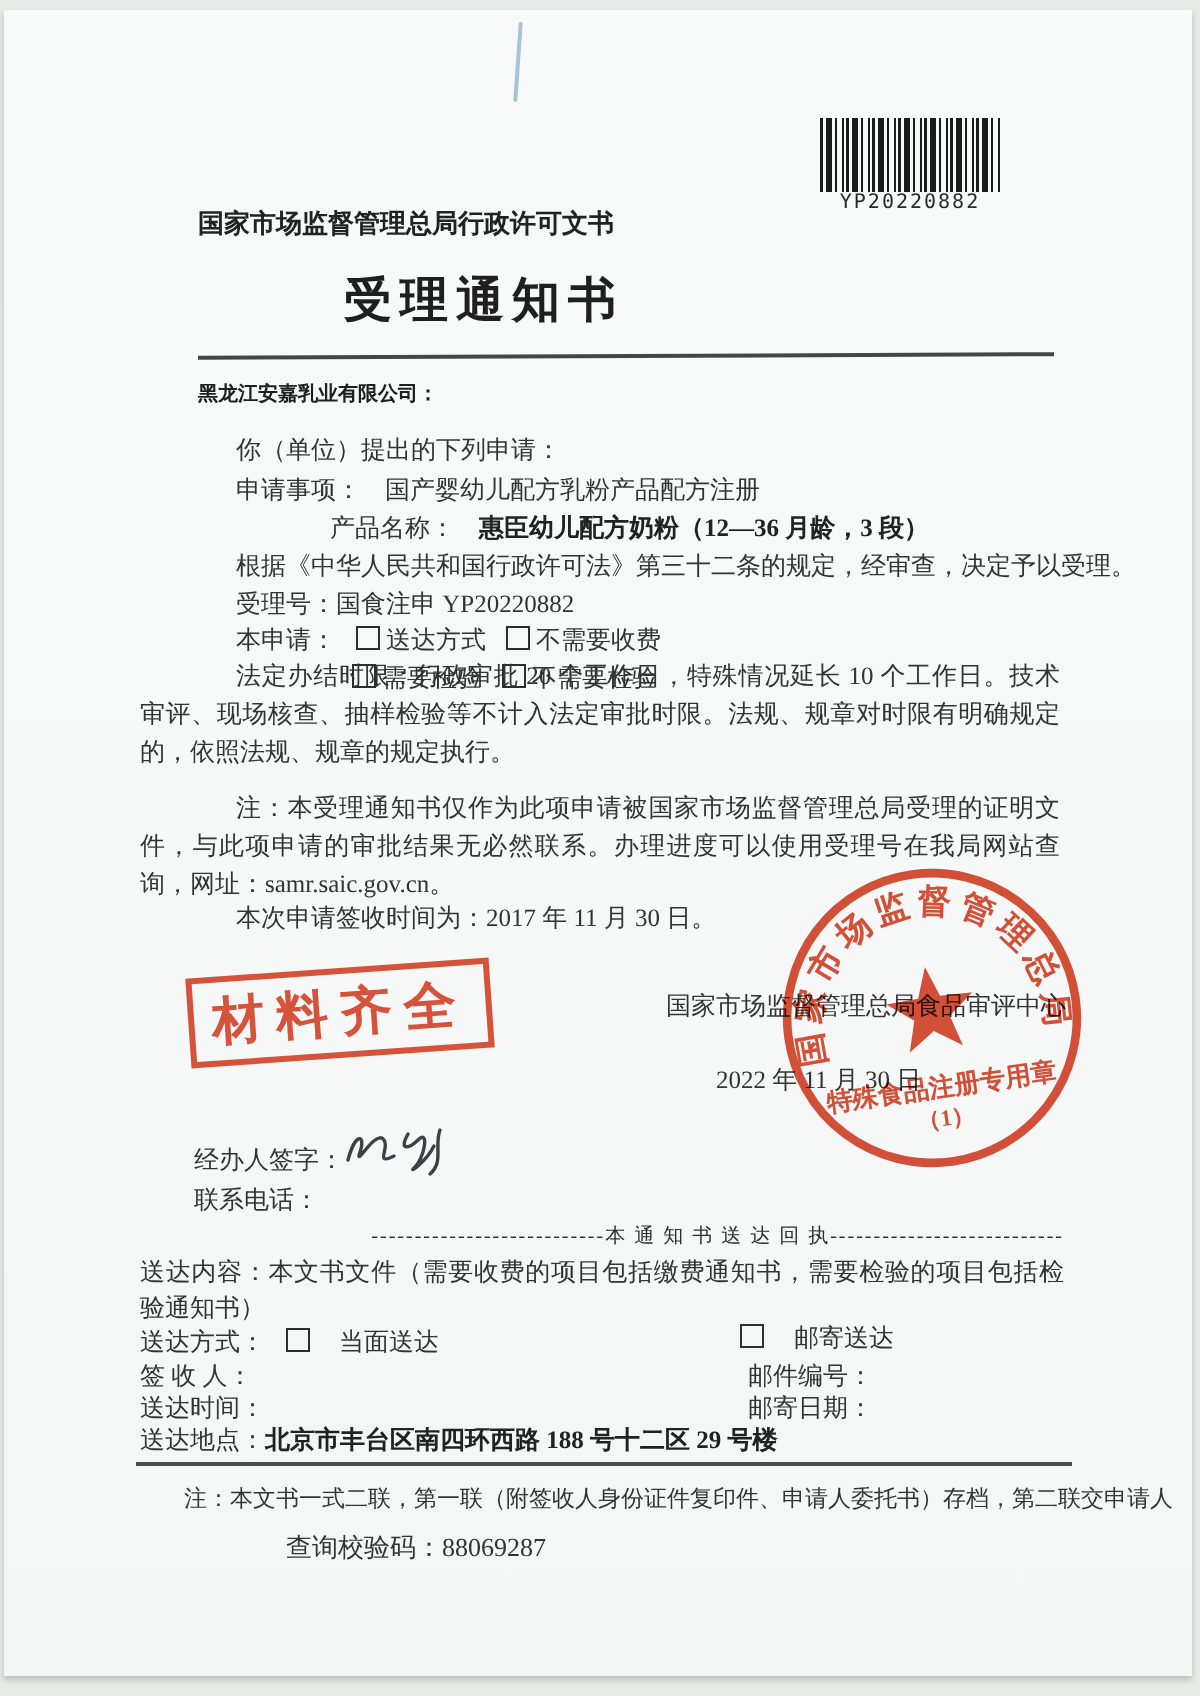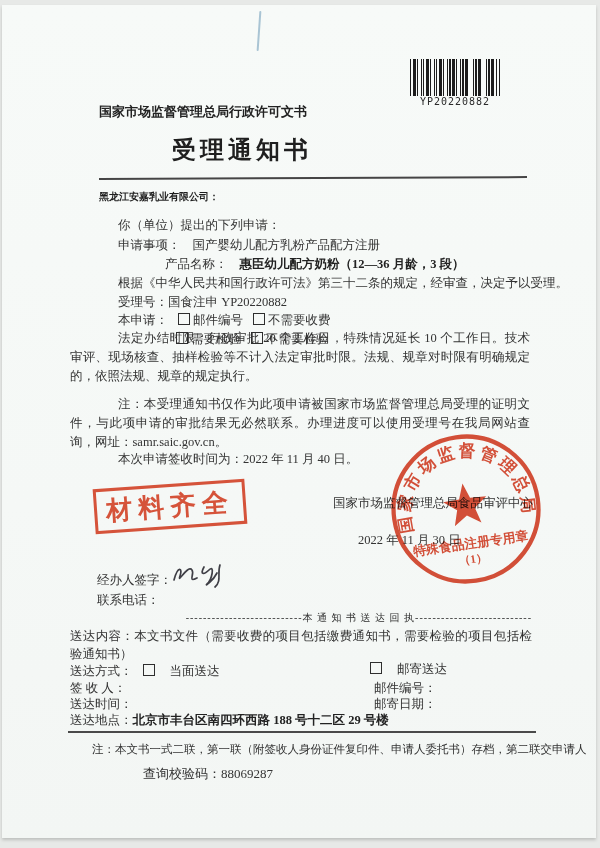--- a/index.html
+++ b/index.html
@@ -103,32 +103,32 @@
     <span>产品名称：</span><span class="val bold">惠臣幼儿配方奶粉（12—36 月龄，3 段）</span>
   </div>
 
   <div class="abs line l-basis">根据《中华人民共和国行政许可法》第三十二条的规定，经审查，决定予以受理。</div>
 
   <div class="abs line l-accno">
     <span>受理号：</span><span>国食注申 YP20220882</span>
   </div>
 
   <div class="abs line l-apply">
-    <span>本申请：</span><span class="cb cbgap"></span><span>邮件编号</span><span class="cb cbgap"></span><span>不需要收费</span>
+    <span>本申请：</span><span class="cb cbgap"></span><span>送达方式</span><span class="cb cbgap"></span><span>不需要收费</span>
   </div>
 
   <div class="abs line l-apply2">
     <span class="cb"></span><span>需要检验</span><span class="cb cbgap"></span><span>不需要检验</span>
   </div>
 
   <div class="abs para p-limit">法定办结时限：行政审批 20 个工作日，特殊情况延长 10 个工作日。技术审评、现场核查、抽样检验等不计入法定审批时限。法规、规章对时限有明确规定的，依照法规、规章的规定执行。</div>
 
   <div class="abs para p-note">注：本受理通知书仅作为此项申请被国家市场监督管理总局受理的证明文件，与此项申请的审批结果无必然联系。办理进度可以使用受理号在我局网站查询，网址：samr.saic.gov.cn。</div>
 
-  <div class="abs line l-signtime">本次申请签收时间为：2022 年 11 月 40 日。</div>
+  <div class="abs line l-signtime">本次申请签收时间为：2017 年 11 月 30 日。</div>
 
   <div class="abs materials-stamp">材料齐全</div>
 
   <div class="abs issuer-org">国家市场监督管理总局食品审评中心</div>
   <div class="abs issuer-date">2022 年 11 月 30 日</div>
 
   <svg class="abs seal" viewBox="0 0 170 170">
     <circle cx="85" cy="85" r="76" fill="none" stroke="#d9442b" stroke-width="4.5"></circle>
     <path id="sealArc" d="M 28.4,105.4 A 59,59 0 1 1 141.6,105.4" fill="none"></path>
     <text class="seal-text" font-size="17.5" letter-spacing="3.5">

